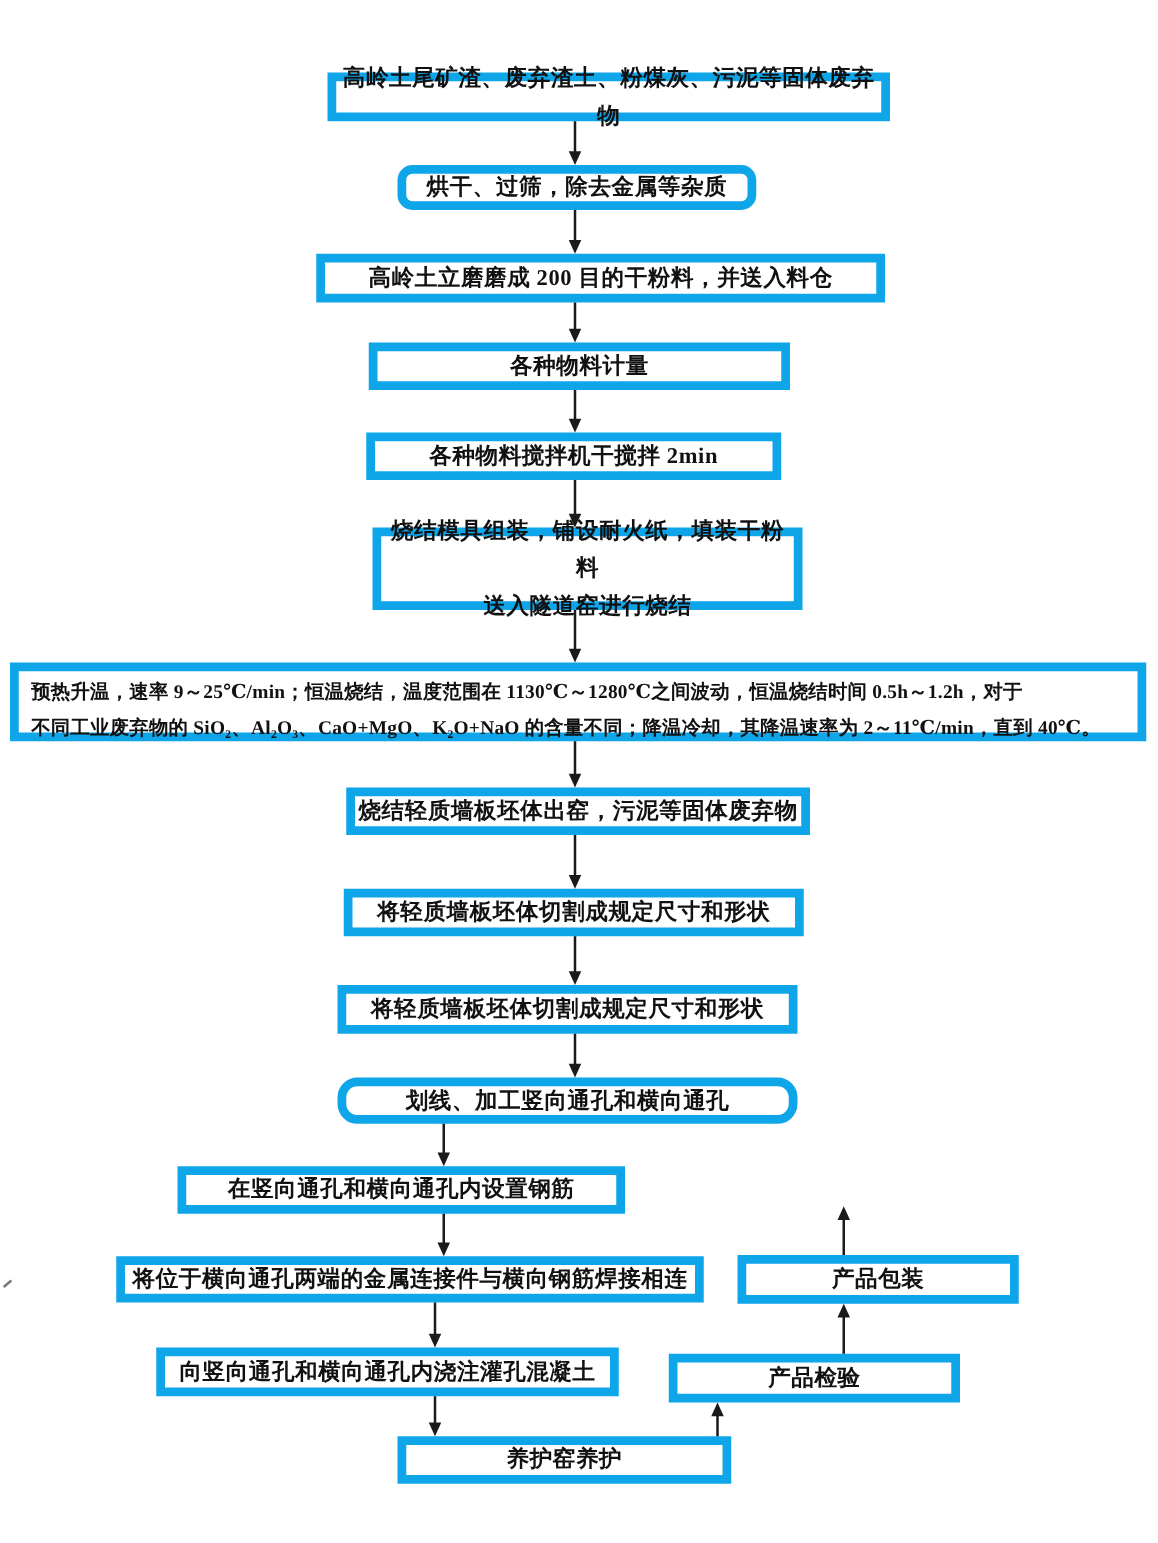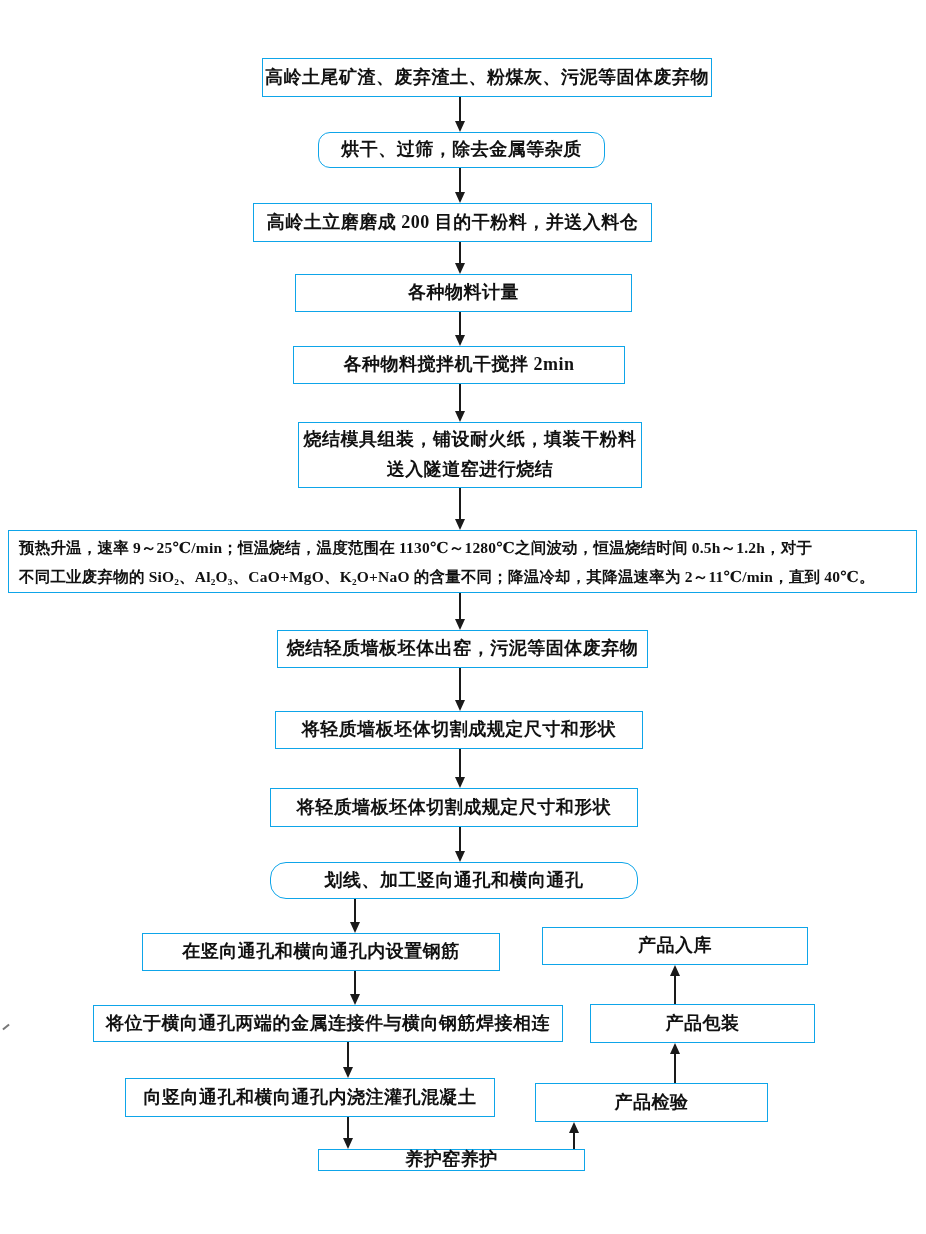--- a/index.html
+++ b/index.html
@@ -12,21 +12,21 @@
     width: 926px;
     height: 1234px;
     background: #ffffff;
     font-family: "Liberation Serif", "DejaVu Serif", serif;
     color: #111111;
     overflow: hidden;
   }
   .node {
     position: absolute;
     box-sizing: border-box;
-    border: 1px solid #0ea5e9;
+    border: 7px solid #0ea5e9;
     background: #ffffff;
     display: flex;
     align-items: center;
     justify-content: center;
     text-align: center;
     font-size: 18px;
     font-weight: 600;
     line-height: 1.65;
     white-space: pre-line;
     letter-spacing: 0.5px;
@@ -35,33 +35,33 @@
     display: block;
     text-align: left;
     font-size: 15.5px;
     line-height: 1.85;
     padding: 3px 10px;
     letter-spacing: 0.2px;
   }
   
   .n0  { left:262px; top:58px;   width:450px; height:39px; }
   .n1  { left:318px; top:132px;  width:287px; height:36px;border-radius:12px; }
-  .n2  { left:253px; top:203px;  width:399px; height:39px; }
+  .n2  { left:253px; top:203px;  width:455px; height:39px; }
   .n3  { left:295px; top:274px;  width:337px; height:38px; }
   .n4  { left:293px; top:346px;  width:332px; height:38px; }
   .n5  { left:298px; top:422px;  width:344px; height:66px; }
   .n6  { left:8px;   top:530px;  width:909px; height:63px; }
   .n7  { left:277px; top:630px;  width:371px; height:38px; }
   .n8  { left:275px; top:711px;  width:368px; height:38px; }
   .n9  { left:270px; top:788px;  width:368px; height:39px; }
   .n10 { left:270px; top:862px;  width:368px; height:37px;border-radius:16px; }
   .n11 { left:142px; top:933px;  width:358px; height:38px; }
   .n12 { left:93px;  top:1005px; width:470px; height:37px; }
   .n13 { left:125px; top:1078px; width:370px; height:39px; }
-  .n14 { left:318px; top:1149px; width:267px; height:22px; }
+  .n14 { left:318px; top:1149px; width:267px; height:38px; }
   .n15 { left:535px; top:1083px; width:233px; height:39px; }
   .n16 { left:590px; top:1004px; width:225px; height:39px;text-align:right; }
   .n17 { left:542px; top:927px;  width:266px; height:38px; }
 
   
   .arrow { position: absolute; width: 0; }
   .arrow::before {
     content: "";
     position: absolute;
     left: -1px;
@@ -134,21 +134,20 @@
   <div class="node n7">烧结轻质墙板坯体出窑，污泥等固体废弃物</div>
   <div class="node n8">将轻质墙板坯体切割成规定尺寸和形状</div>
   <div class="node n9">将轻质墙板坯体切割成规定尺寸和形状</div>
   <div class="node n10">划线、加工竖向通孔和横向通孔</div>
   <div class="node n11">在竖向通孔和横向通孔内设置钢筋</div>
   <div class="node n12">将位于横向通孔两端的金属连接件与横向钢筋焊接相连</div>
   <div class="node n13">向竖向通孔和横向通孔内浇注灌孔混凝土</div>
   <div class="node n14">养护窑养护</div>
   <div class="node n15">产品检验</div>
   <div class="node n16">产品包装</div>
-  <div class="node n17">产品入库</div>
 
   <div class="arrow down a0"></div>
   <div class="arrow down a1"></div>
   <div class="arrow down a2"></div>
   <div class="arrow down a3"></div>
   <div class="arrow down a4"></div>
   <div class="arrow down a5"></div>
   <div class="arrow down a6"></div>
   <div class="arrow down a7"></div>
   <div class="arrow down a8"></div>

